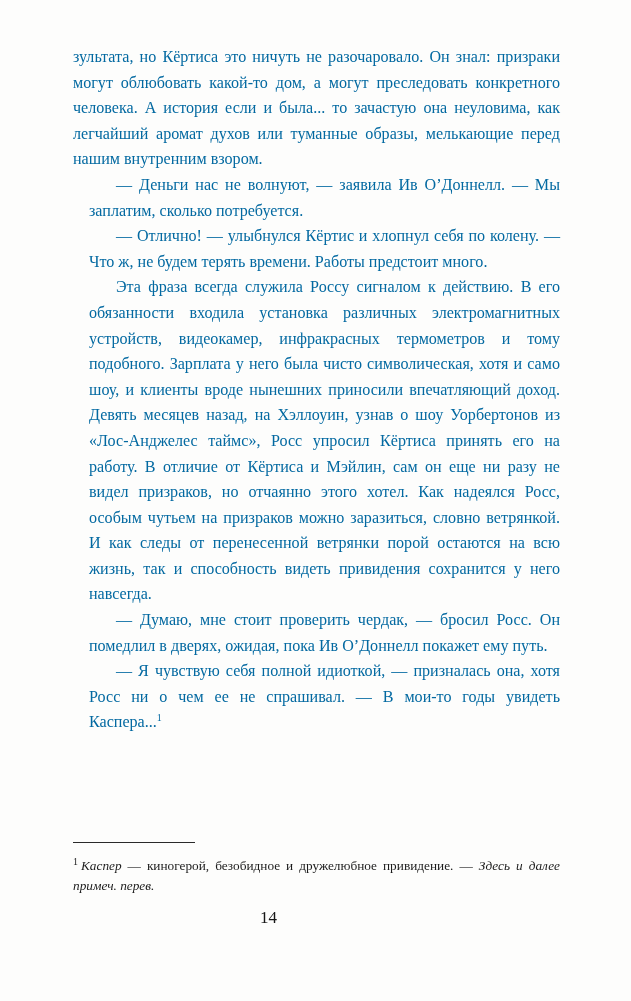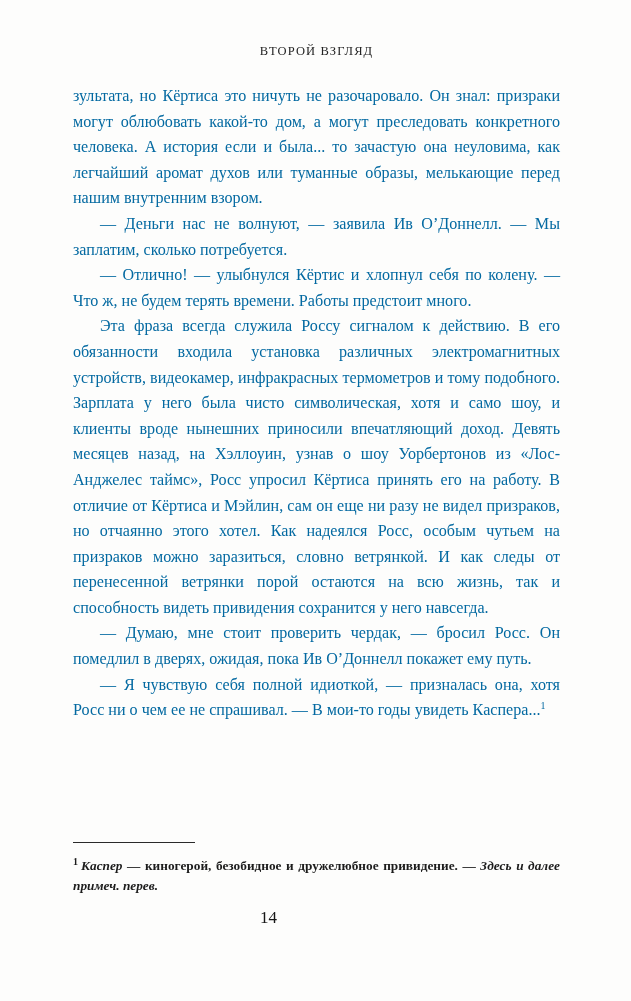--- a/index.html
+++ b/index.html
@@ -46,27 +46,27 @@
     text-justify: inter-word;
     color: #0369a1;
     hyphens: manual;
     font-family: Liberation Serif, serif;
   }
   .body-text p {
     margin: 0;
   }
   .body-text p.indent {
     text-indent: 27px;
+    margin-left: 16px;
   }
   .footnote-area {
     position: absolute;
     left: 73px;
     top: 842px;
     width: 487px;
-    font-weight: bold;
   }
   .footnote-rule {
     width: 122px;
     height: 1px;
     background: #2a2a2a;
     margin-bottom: 9px;
   }
   .footnote {
     font-size: 13.3px;
     line-height: 20px;
@@ -96,21 +96,20 @@
     line-height: 0;
   }
 </style>
 </head>
 <body>
 
 <div class="page">
 
   <div class="page-inner">
 
-    <div class="running-head">ВТОРОЙ ВЗГЛЯД</div>
 
     <div class="body-text">
       <p>зультата, но Кёртиса это ничуть не разочаровало. Он знал: призраки могут облюбовать какой-то дом, а могут преследовать конкретного человека. А история если и была... то зачастую она неуловима, как легчайший аромат духов или туманные образы, мелькающие перед нашим внутренним взором.</p>
       <p class="indent">— Деньги нас не волнуют, — заявила Ив О’Доннелл. — Мы заплатим, сколько потребуется.</p>
       <p class="indent">— Отлично! — улыбнулся Кёртис и хлопнул себя по колену. — Что ж, не будем терять времени. Работы предстоит много.</p>
       <p class="indent">Эта фраза всегда служила Россу сигналом к действию. В его обязанности входила установка различных электромагнитных устройств, видеокамер, инфракрасных термометров и тому подобного. Зарплата у него была чисто символическая, хотя и само шоу, и клиенты вроде нынешних приносили впечатляющий доход. Девять месяцев назад, на Хэллоуин, узнав о шоу Уорбертонов из «Лос-Анджелес таймс», Росс упросил Кёртиса принять его на работу. В отличие от Кёртиса и Мэйлин, сам он еще ни разу не видел призраков, но отчаянно этого хотел. Как надеялся Росс, особым чутьем на призраков можно заразиться, словно ветрянкой. И как следы от перенесенной ветрянки порой остаются на всю жизнь, так и способность видеть привидения сохранится у него навсегда.</p>
       <p class="indent">— Думаю, мне стоит проверить чердак, — бросил Росс. Он помедлил в дверях, ожидая, пока Ив О’Доннелл покажет ему путь.</p>
       <p class="indent"><span>— Я чувствую себя полной идиоткой, — призналась она, хотя Росс ни о чем ее не спрашивал. — В мои-то годы увидеть Каспера...</span><sup class="fn-ref">1</sup></p>
     </div>
   </div>

